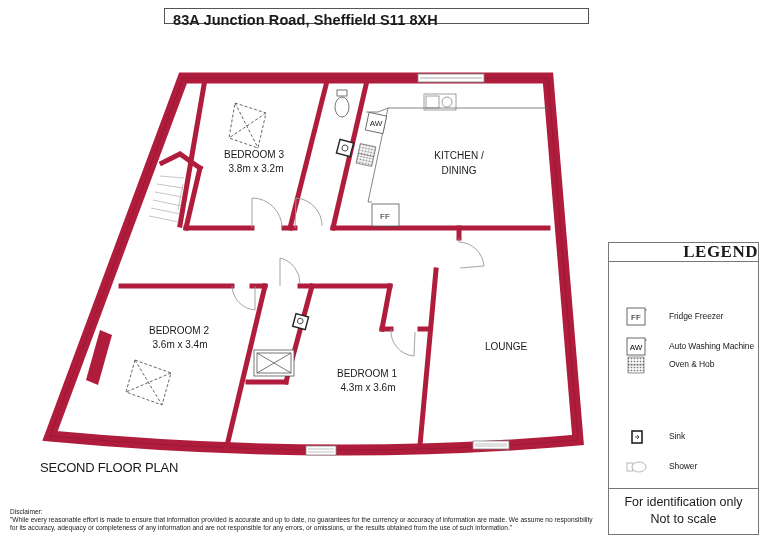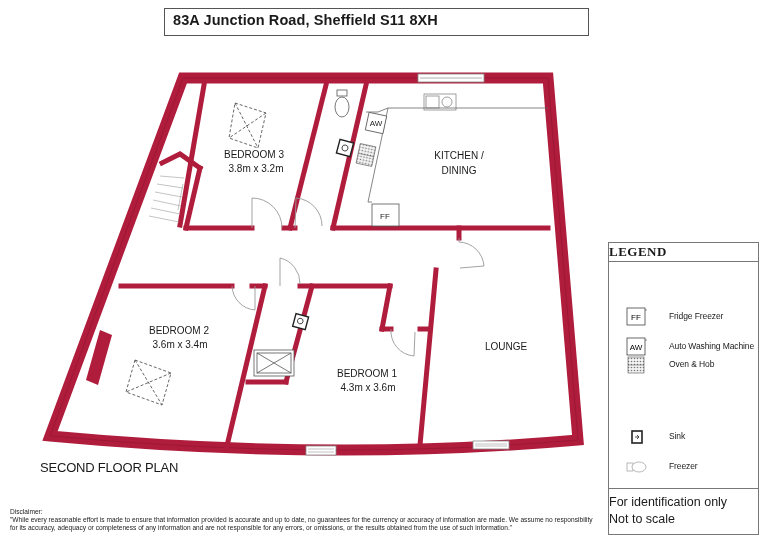--- a/index.html
+++ b/index.html
@@ -1,28 +1,28 @@
 <!DOCTYPE html>
 <html><head>
 <meta charset="utf-8">
 <style>
   html, body { margin: 0; padding: 0; background: #ffffff; }
   body { width: 768px; height: 543px; position: relative; overflow: hidden; font-family: "Liberation Sans", sans-serif; color: #1a1a1a; }
-  .title-box { position: absolute; left: 164px; top: 8px; width: 425px; height: 28px; border: 1px solid #555; box-sizing: border-box; background: #fff; }
+  .title-box { position: absolute; left: 164px; top: 8px; width: 425px; height: 16px; border: 1px solid #555; box-sizing: border-box; background: #fff; }
   .title-text { position: absolute; left: 8px; top: 3px; font-size: 14.5px; font-weight: bold; letter-spacing: 0.1px; }
   .plan { position: absolute; left: 0; top: 0; width: 768px; height: 543px; }
   .plan text { font-family: "Liberation Sans", sans-serif; fill: #1a1a1a; }
   .floor-label { position: absolute; left: 40px; top: 460px; font-size: 13px; letter-spacing: -0.2px; }
   .legend { position: absolute; left: 608px; top: 242px; width: 151px; height: 293px; border: 1px solid #777; box-sizing: border-box; background: #fff; }
-  .legend-title { height: 18px; border-bottom: 1px solid #777; text-align: left; font-family: "Liberation Serif", serif; font-weight: bold; font-size: 13px; line-height: 18px; letter-spacing: 0.5px; }
+  .legend-title { height: 18px; border-bottom: 1px solid #777; text-align: right; font-family: "Liberation Serif", serif; font-weight: bold; font-size: 17px; line-height: 18px; letter-spacing: 0.5px; }
   .legend-items { position: relative; height: 228px; }
   .legend-item { position: absolute; left: 0; width: 150px; height: 22px; }
   .legend-item .sym { position: absolute; left: 15px; top: 0; width: 24px; height: 22px; }
   .legend-item .lbl { position: absolute; left: 60px; top: 5px; font-size: 8.5px; letter-spacing: -0.1px; white-space: nowrap; }
-  .legend-footer { position: absolute; left: 0; bottom: 0; width: 149px; height: 46px; border-top: 1px solid #777; font-size: 12.5px; line-height: 17px; padding-top: 5px; box-sizing: border-box; }
+  .legend-footer { position: absolute; left: 0; bottom: 0; width: 149px; height: 46px; border-top: 1px solid #777; text-align: center; font-size: 12.5px; line-height: 17px; padding-top: 5px; box-sizing: border-box; }
   .disclaimer { position: absolute; left: 10px; top: 508px; width: 590px; font-size: 6.6px; line-height: 8.2px; color: #222; }
   .disclaimer .head { display: block; }
 </style>
 </head>
 <body>
 
 <div class="title-box">
   <span class="title-text">83A Junction Road, Sheffield S11 8XH</span>
 </div>
 
@@ -215,21 +215,21 @@
         <rect x="8" y="5" width="10" height="12" fill="#fff" stroke="#222" stroke-width="1.6"></rect>
         <path d="M11,11 L15,11 M13,9 L15,11 L13,13" fill="none" stroke="#222" stroke-width="0.8"></path>
       </svg>
       <span class="lbl">Sink</span>
     </div>
     <div class="legend-item" style="top:194px">
       <svg class="sym" viewBox="0 0 24 22">
         <rect x="3" y="7" width="6" height="8" fill="#fff" stroke="#999" stroke-width="0.7"></rect>
         <ellipse cx="15" cy="11" rx="7" ry="5" fill="#fff" stroke="#999" stroke-width="0.7"></ellipse>
       </svg>
-      <span class="lbl">Freezer</span>
+      <span class="lbl">Shower</span>
     </div>
   </div>
   <div class="legend-footer">
     <div>For identification only</div>
     <div>Not to scale</div>
   </div>
 </div>
 
 <div class="disclaimer">
   <span class="head">Disclaimer:</span>

